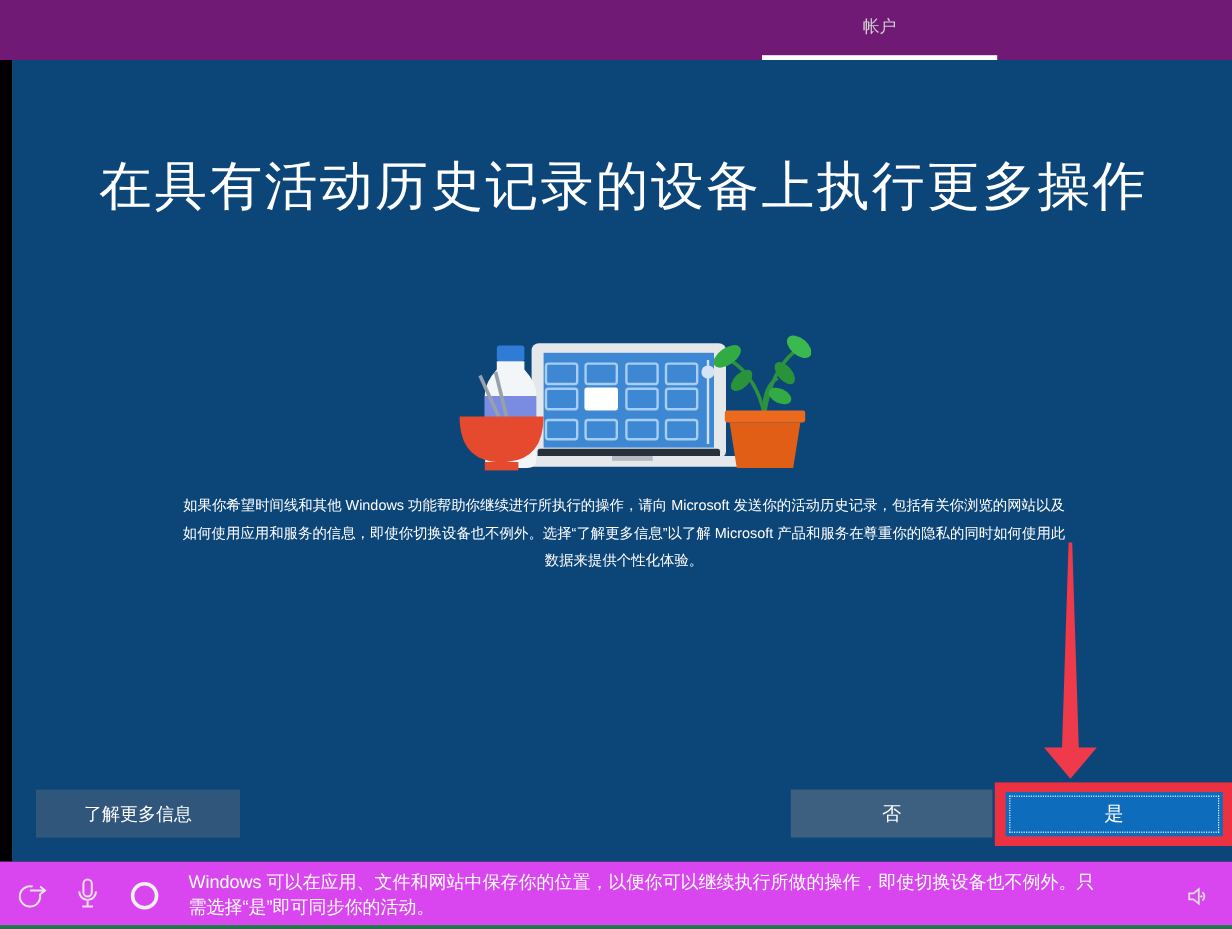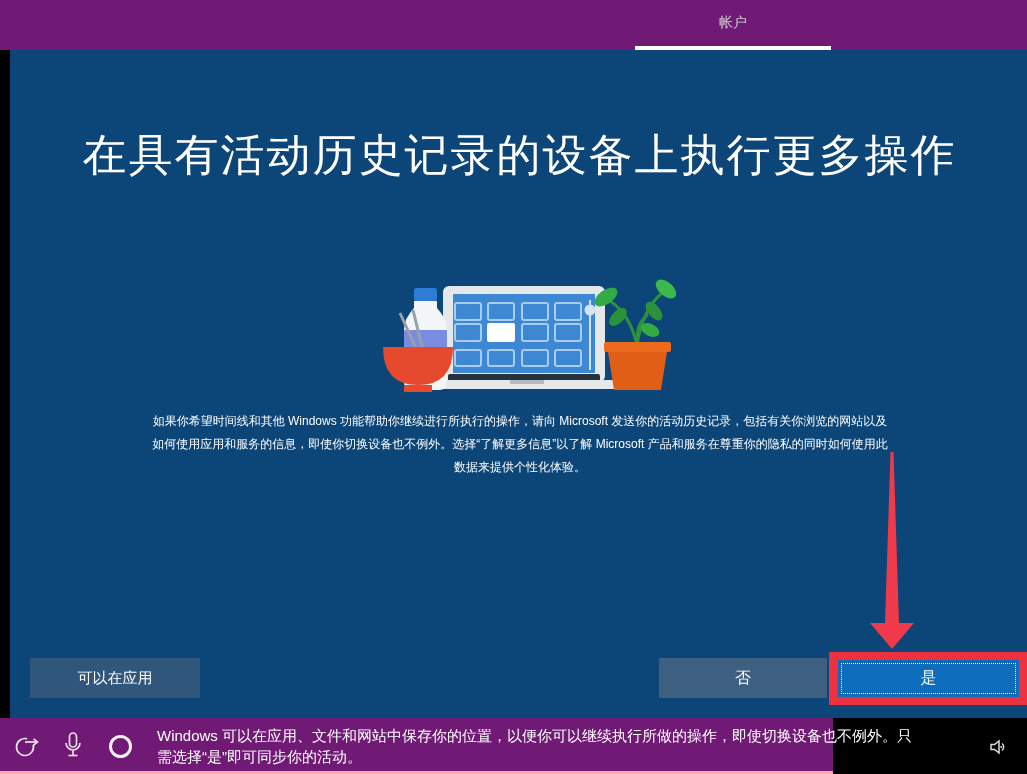--- a/index.html
+++ b/index.html
@@ -27,22 +27,22 @@
   .btn { position:absolute; display:flex; align-items:center; justify-content:center;
          border:none; color:#fff; cursor:pointer; }
   .btn-learn { left:20px; top:608px; width:170px; height:40px; background:#30567c; font-size:15px; }
   .btn-no    { left:649px; top:608px; width:168px; height:40px; background:#3d5f80; font-size:16px; }
   .yes-highlight { position:absolute; left:819px; top:602px; width:199px; height:53px; background:#ee3140; }
   .btn-yes { position:absolute; left:9px; top:8px; width:181px; height:37px;
              background:#0e6cbd; font-size:16px;
              outline:1px dotted rgba(255,255,255,.95); outline-offset:-4px; }
   .arrow-annotation { position:absolute; left:854px; top:398px; width:56px; height:206px; }
   
-  .bottom-bar { position:absolute; left:0; top:718px; width:833px; height:56px;
-                background:#701a75; border-bottom:3px solid #fca5a5; }
+  .bottom-bar { position:absolute; left:0; top:718px; width:1027px; height:56px;
+                background:#d946ef; border-bottom:3px solid #15803d; }
   .footer-message { position:absolute; left:157px; top:7px; width:840px;
                     font-size:15px; line-height:21px; white-space:pre-line; color:#fff; }
   .icon-abs { position:absolute; }
 </style>
 </head>
 <body>
 
 <div class="top-bar">
   <div class="tab">
     <span>帐户</span>
@@ -108,21 +108,21 @@
       <path d="M27,72 Q27,110 62,110 Q97,110 97,72 Z" fill="#e64a2e"></path>
       <rect x="48" y="110" width="28" height="7" fill="#e64a2e"></rect>
     </g>
   </svg>
 
   <div class="description">如果你希望时间线和其他 Windows 功能帮助你继续进行所执行的操作，请向 Microsoft 发送你的活动历史记录，包括有关你浏览的网站以及
 如何使用应用和服务的信息，即使你切换设备也不例外。选择“了解更多信息”以了解 Microsoft 产品和服务在尊重你的隐私的同时如何使用此
 数据来提供个性化体验。</div>
 
   <button class="btn btn-learn">
-    <span>可以在应用</span>
+    <span>了解更多信息</span>
   </button>
 
   <button class="btn btn-no">
     <span>否</span>
   </button>
 
   <div class="yes-highlight">
     <button class="btn btn-yes">
       <span>是</span>
     </button>

